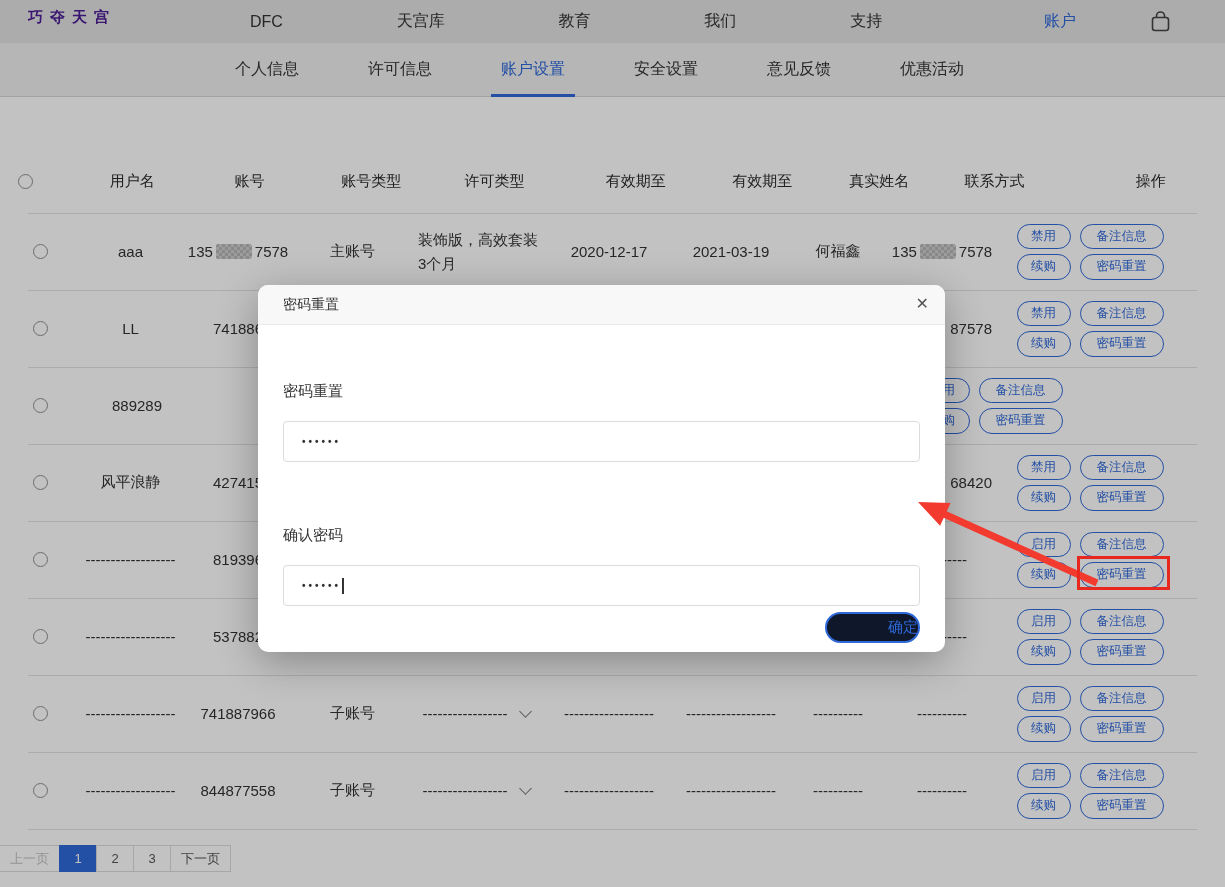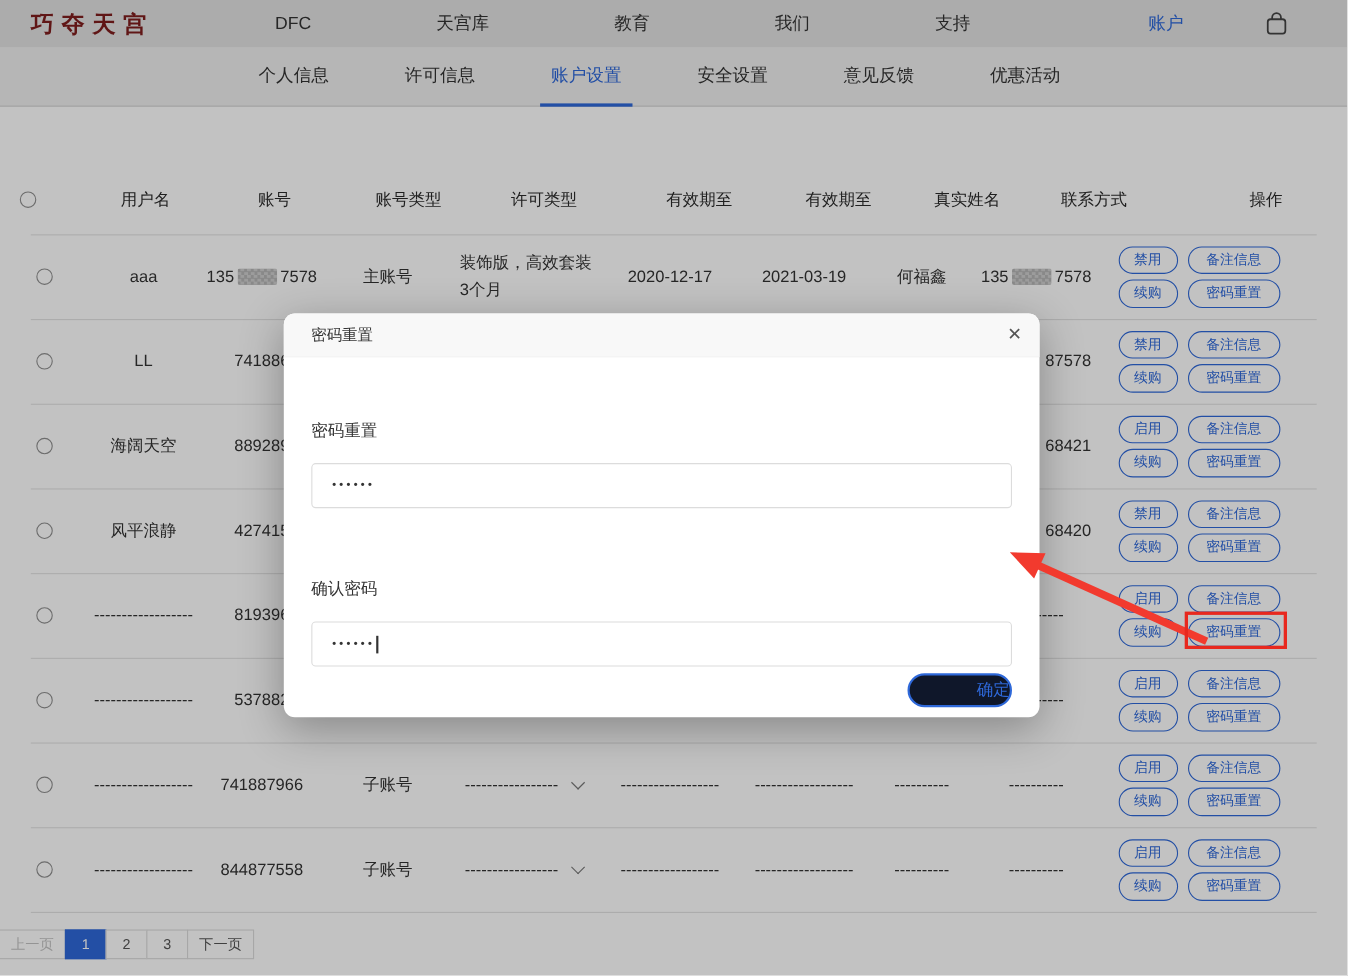--- a/index.html
+++ b/index.html
@@ -2,21 +2,21 @@
 <html style="--accent: #2e68d9; --ann: #f23a2e; --hl: #e8281e; --ovl: rgba(0,0,0,0.24);"><head>
 <meta charset="utf-8">
 <style>
   * { margin:0; padding:0; box-sizing:border-box; }
   :root { --accent:#2e68d9; --ann:#f23a2e; --hl:#e8281e; --ovl:rgba(0,0,0,0.24); }
   body { width:1225px; height:887px; font-family:"Liberation Sans","DejaVu Sans",sans-serif; }
   .page { position:relative; width:1225px; height:887px; background:#fff; overflow:hidden; }
 
   
   .navbar { height:43px; background:#e2e2e2; position:relative; }
-  .logo { position:absolute; left:28px; top:8px; font-size:21px; font-weight:bold; letter-spacing:7px; color:#7f1d1d; white-space:nowrap; }
+  .logo { position:absolute; left:28px; top:8px; font-size:15px; font-weight:bold; letter-spacing:7px; color:#4c1d95; white-space:nowrap; }
   .nav-items { position:absolute; left:250px; right:149px; top:0; height:43px; display:flex; justify-content:space-between; align-items:center; }
   .nav-item { font-size:16px; color:#333; cursor:pointer; white-space:nowrap; }
   .nav-item.active { color:var(--accent);margin-left:48px; }
   .bag { position:absolute; right:52px; top:9px; }
 
   
   .subnav { height:54px; background:#efefef; border-bottom:1px solid #d5d5d5; display:flex; align-items:stretch; padding-left:235px; gap:69px; }
   .tab { display:flex; align-items:center; font-size:16px; color:#333; position:relative; cursor:pointer; white-space:nowrap; }
   .tab.active { color:var(--accent); }
   .tab.active::after { content:""; position:absolute; left:-10px; right:-10px; bottom:-1px; height:3px; background:var(--accent); }
@@ -171,21 +171,20 @@
               <button class="pill wide">备注信息</button>
               <button class="pill narrow">续购</button>
               <button class="pill wide">密码重置</button>
             </div>
           </div>
         </div>
         <div class="trow">
           <div class="cell c0">
             <span class="radio"></span>
           </div>
-          <div class="cell c1">海阔天空</div>
           <div class="cell c2">889289</div>
           <div class="cell c3"></div>
           <div class="cell c4"></div>
           <div class="cell c5"></div>
           <div class="cell c6"></div>
           <div class="cell c7"></div>
           <div class="cell c8 al-r">68421</div>
           <div class="cell c9">
             <div class="actions">
               <button class="pill narrow">启用</button>

